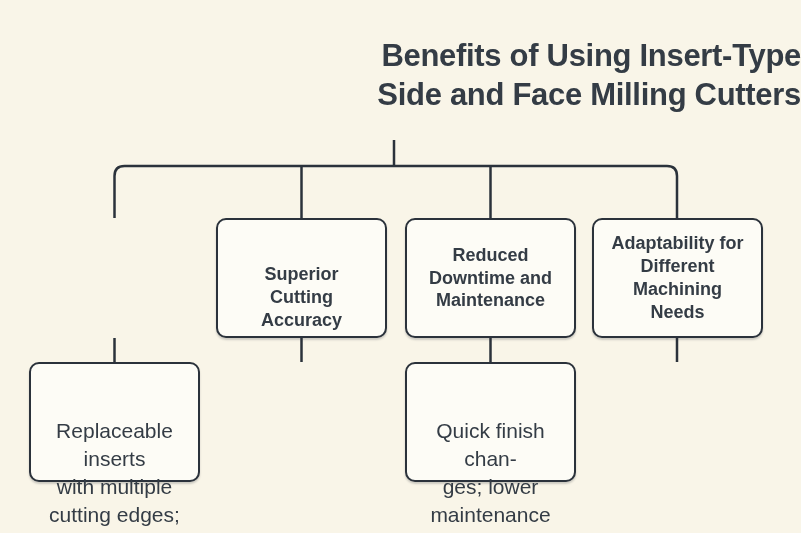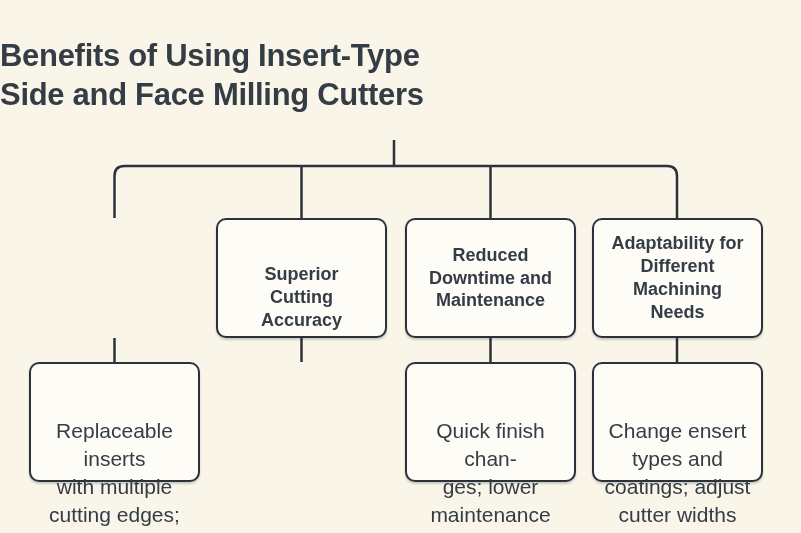--- a/index.html
+++ b/index.html
@@ -15,21 +15,21 @@
     font-family: "Liberation Sans", sans-serif;
     color: var(--c-text, #343c45);
     overflow: hidden;
   }
   .title {
     position: absolute;
     left: 0;
     top: 36px;
     width: 100%;
     margin: 0;
-    text-align: left;
+    text-align: right;
     font-size: 31px;
     font-weight: 700;
     line-height: 1.27;
     letter-spacing: -0.3px;
     white-space: pre-line;
     color: var(--c-text, #343c45);
   }
   .connectors {
     position: absolute;
     left: 0;
@@ -116,20 +116,14 @@
 with multiple
 cutting edges;
 reduced material
 waste</span>
   </div>
   <div class="box detail-box col-3">
     <span>Quick finish chan-
 ges; lower
 maintenance cost</span>
   </div>
-  <div class="box detail-box col-4">
-    <span>Change ensert
-types and
-coatings; adjust
-cutter widths</span>
-  </div>
 
 </div>
 
 </body></html>

